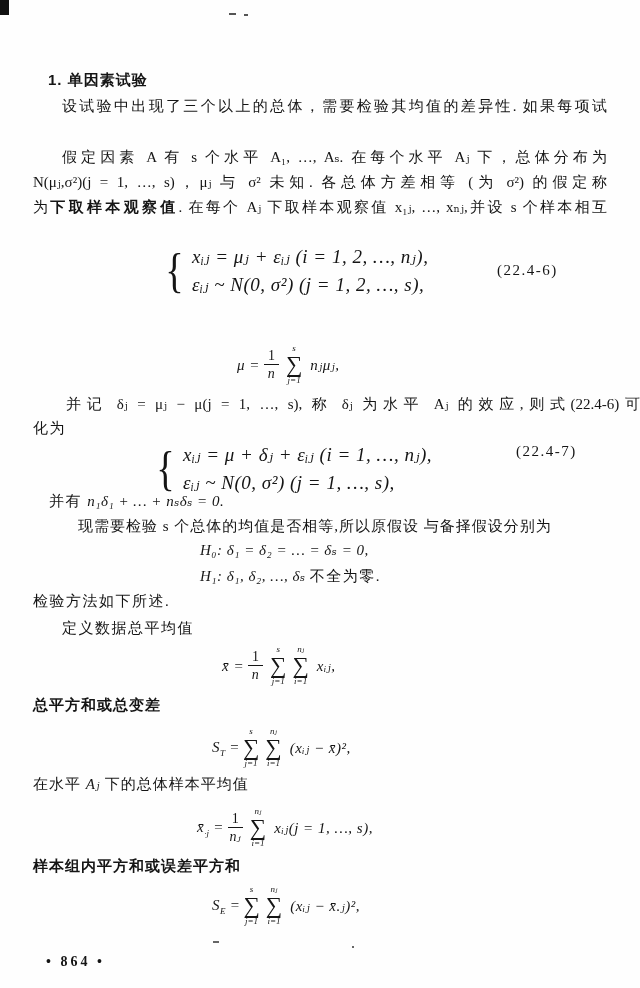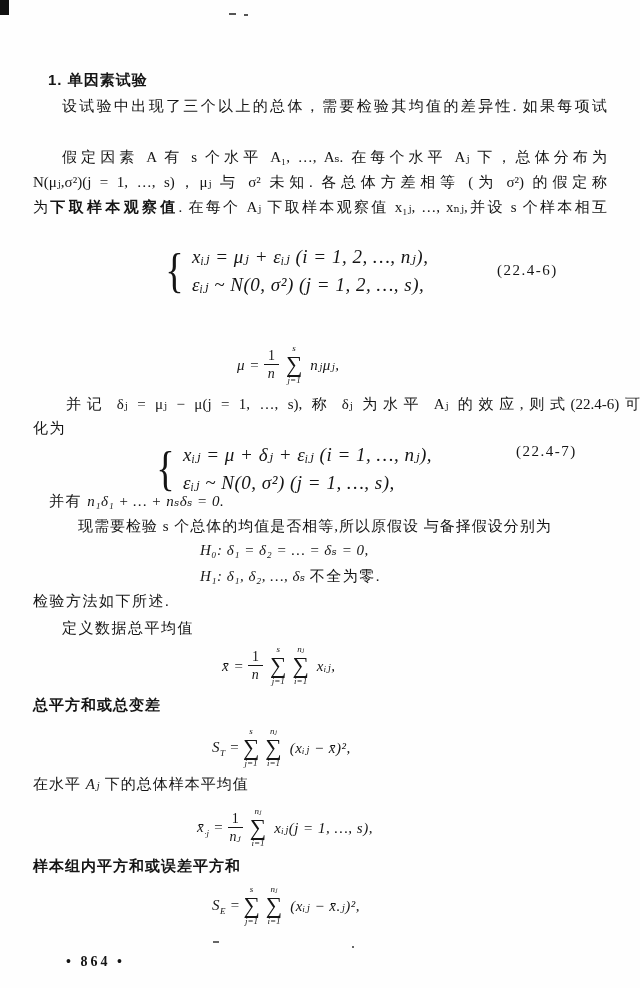--- a/index.html
+++ b/index.html
@@ -21,21 +21,21 @@
   .frac .num{font-size:14px;line-height:1.15;padding:0 4px;border-bottom:1px solid #151515;}
   .frac .den{font-size:14px;line-height:1.15;padding-top:1px;}
   .sum{display:inline-flex;flex-direction:column;align-items:center;vertical-align:middle;margin:0 3px;}
   .sum .lim{font-size:9px;line-height:1.1;letter-spacing:0;}
   .sum .sigma{font-size:23px;line-height:0.95;font-style:normal;}
   .eq{position:absolute;display:flex;align-items:center;}
   .brace{font-size:48px;font-weight:400;line-height:1;margin-right:6px;transform:scaleX(0.8);}
   .eqrows{display:flex;flex-direction:column;gap:5px;font-size:19px;font-style:italic;letter-spacing:0.5px;}
   .artifact{position:absolute;background:#111;}
   sub{font-size:9px;letter-spacing:0;}
-  .pn{font-size:14px;letter-spacing:3px;font-weight:700;margin-left:20px;}
+  .pn{font-size:14px;letter-spacing:3px;font-weight:700;}
 </style>
 </head>
 <body>
 
 <div class="page">
 
   <div class="artifact" style="left:0;top:0;width:9px;height:15px;"></div>
   <div class="artifact" style="left:229px;top:13px;width:7px;height:2px;background:#555;"></div>
   <div class="artifact" style="left:244px;top:14px;width:4px;height:2px;background:#555;"></div>
   <div class="artifact" style="left:213px;top:941px;width:6px;height:2px;background:#666;"></div>

